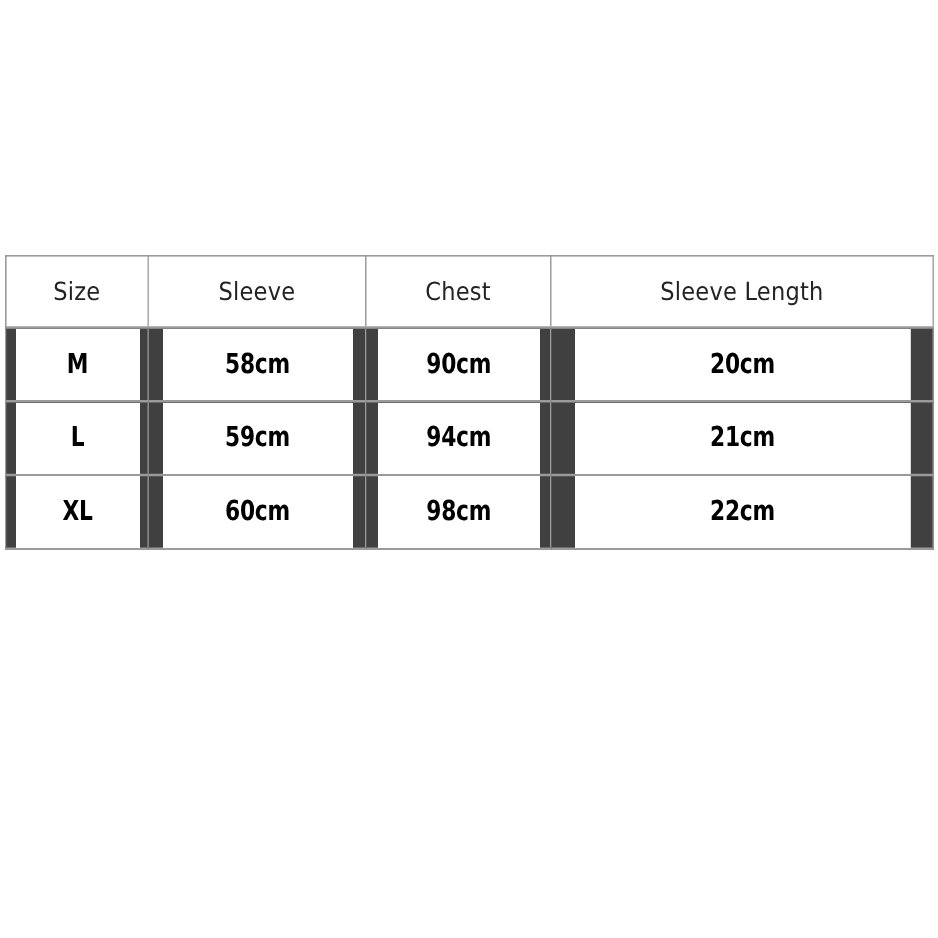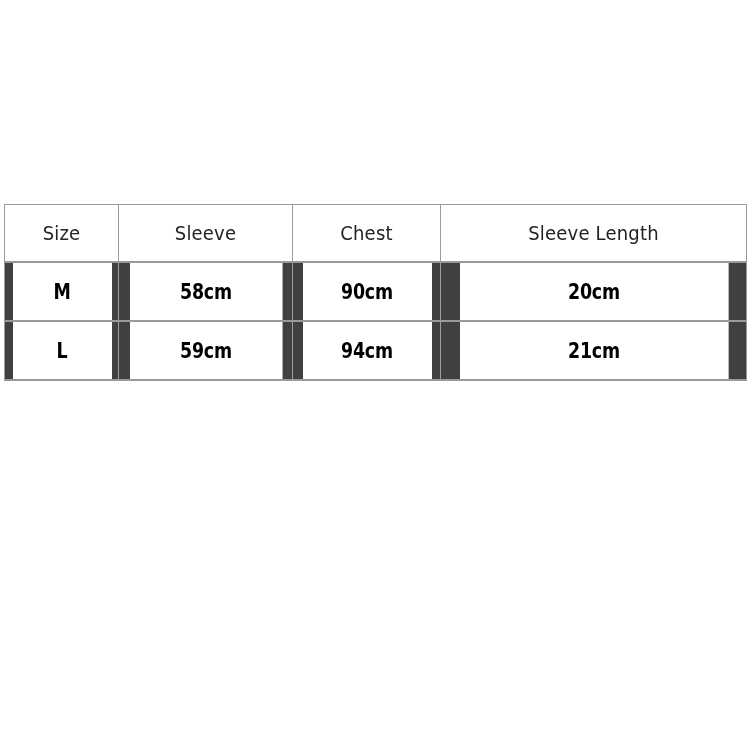--- a/index.html
+++ b/index.html
@@ -110,15 +110,21 @@
         <td>58cm</td>
         <td>90cm</td>
         <td>20cm</td>
       </tr>
       <tr>
         <td>L</td>
         <td>59cm</td>
         <td>94cm</td>
         <td>21cm</td>
       </tr>
+      <tr>
+        <td>XL</td>
+        <td>60cm</td>
+        <td>98cm</td>
+        <td>22cm</td>
+      </tr>
     </tbody>
   </table>
 </div>
 
 </body></html>

